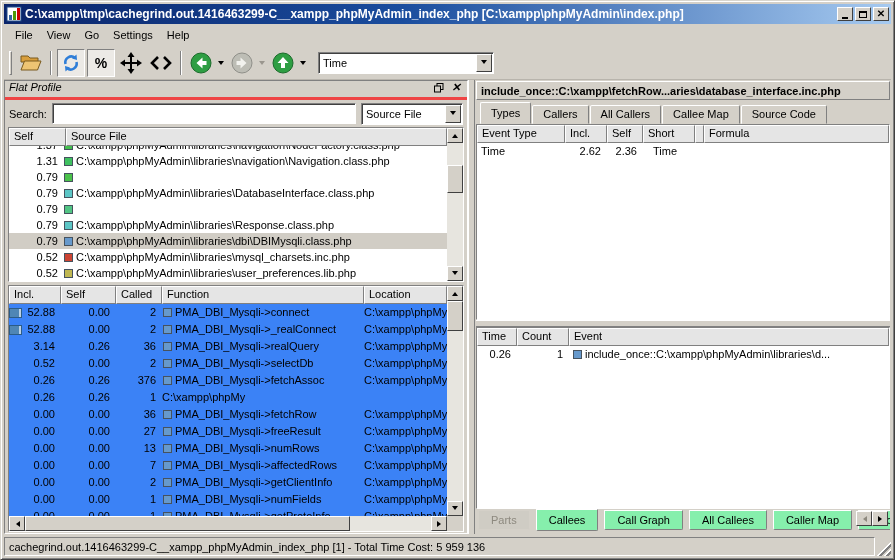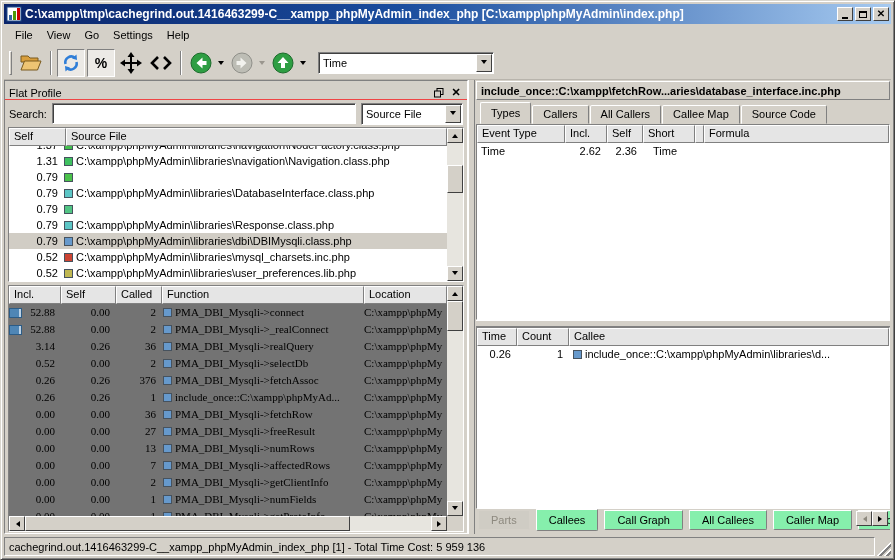--- a/index.html
+++ b/index.html
@@ -34,21 +34,21 @@
   .pct { font-size:14px; font-weight:bold; }
   .combo { height:22px; background:#fff; border:1px solid; border-color:#808080 #fff #fff #808080;
            box-shadow: inset 1px 1px 0 #404040; display:flex; align-items:center; }
   .combo .combo-text { flex:1; padding:0 4px; white-space:nowrap; overflow:hidden; }
   .combo .combo-btn { width:16px; height:18px; margin:1px; background:#d4d0c8; border:1px solid; border-color:#fff #404040 #404040 #fff;
                       display:flex; align-items:center; justify-content:center; }
   .combo-main { width:176px; margin-left:8px; }
   
   .main { flex:1; display:flex; min-height:0; }
   .left-panel { width:464px; flex:0 0 464px; display:flex; flex-direction:column; min-height:0; border:1px solid #808080; border-bottom-color:#fff; border-right-color:#fff; background:#d4d0c8;}
-  .dock-header { height:19px; flex:0 0 19px; display:flex; align-items:flex-end; padding:0 4px; border-bottom:1px solid #ef4444; }
+  .dock-header { height:19px; flex:0 0 19px; display:flex; align-items:flex-start; padding:0 4px; border-bottom:3px solid #ef4444;font-style:italic; }
   .dock-header .dock-title { flex:1; }
   .dock-btn { width:14px; height:13px; display:flex; align-items:center; justify-content:center; margin-left:3px; font-weight:bold; font-size:11px; line-height:1; }
   .search-row { height:27px; flex:0 0 27px; display:flex; align-items:center; padding:2px 4px; gap:5px; }
   .search-input { flex:1; height:21px; background:#fff; border:1px solid; border-color:#808080 #fff #fff #808080;
                   box-shadow: inset 1px 1px 0 #404040; font:11px "Liberation Sans",sans-serif; padding:0 3px; }
   .combo-group { width:102px; flex:0 0 102px; }
   
   .th { background:#e5e5e5; border:1px solid; border-color:#fff #808080 #808080 #fff; padding:1px 4px;
         white-space:nowrap; overflow:hidden; height:18px; }
   .thead { display:flex; flex:0 0 18px; }
@@ -70,21 +70,21 @@
   .fp-row { display:flex; height:16px; line-height:16px; align-items:center; white-space:nowrap; }
   .fp-row.selected { background:#d1cdc5; }
   .fp-row .c-self { width:55px; flex:0 0 55px; text-align:right; padding-right:6px; }
   .fp-row .c-file { flex:1; overflow:hidden; display:flex; align-items:center; }
   .fp-first { margin-top:-9px; }
   .fp-vscroll { position:absolute; right:0; top:0; bottom:0; width:16px; display:flex; flex-direction:column; }
   .fp-vscroll .track { flex:1; position:relative; }
   
   .fn-table { margin:3px 3px 1px 3px; flex:1; min-height:0; position:relative; padding-right:16px; padding-bottom:15px;
               border:1px solid #808080; border-bottom-color:#fff; border-right-color:#fff; background:#fff; display:flex; flex-direction:column; }
-  .fn-body { flex:1; background:#737373; overflow:hidden;font-family:Liberation Serif, serif; }
+  .fn-body { flex:1; background:#3b82f6; overflow:hidden; }
   .fn-row { display:flex; height:17px; line-height:17px; align-items:center; white-space:nowrap; }
   .num { text-align:right; padding-right:6px; }
   .w-incl { width:52px; flex:0 0 52px; } .w-self { width:55px; flex:0 0 55px; }
   .w-called { width:46px; flex:0 0 46px; } .w-func { width:202px; flex:0 0 202px; }
   .w-loc { flex:1; } 
   .cell { overflow:hidden; white-space:nowrap; }
   .cell-func { display:flex; align-items:center; overflow:hidden; padding-left:1px; }
   .cost-bar { display:inline-block; width:13px; height:10px; background:linear-gradient(to right,#4f86b5 78%,#bcd2e6 0); border:1px solid #2c5c86; margin-right:2px; }
   .cell-incl { display:flex; align-items:center; justify-content:flex-start; }
   .cell-incl .v { margin-left:auto; padding-right:6px; }
@@ -407,24 +407,20 @@
                 <span>PMA_DBI_Mysqli-&gt;fetchAssoc</span>
               </span>
               <span class="cell w-loc">C:\xampp\phpMy</span>
             </div>
             <div class="fn-row">
               <span class="cell w-incl cell-incl">
                 <span class="v">0.26</span>
               </span>
               <span class="cell w-self num">0.26</span>
               <span class="cell w-called num">1</span>
-              <span class="cell w-func cell-func">
-                <span class="sq" style="background: rgb(102, 153, 204);"></span>
-                <span>include_once::C:\xampp\phpMyAd...</span>
-              </span>
               <span class="cell w-loc">C:\xampp\phpMy</span>
             </div>
             <div class="fn-row">
               <span class="cell w-incl cell-incl">
                 <span class="v">0.00</span>
               </span>
               <span class="cell w-self num">0.00</span>
               <span class="cell w-called num">36</span>
               <span class="cell w-func cell-func">
                 <span class="sq" style="background: rgb(102, 153, 204);"></span>
@@ -560,21 +556,21 @@
               <span class="cell tw-gap"></span>
               <span class="cell tw-formula"></span>
             </div>
           </div>
       </div>
       <div class="hsplitter"></div>
       <div class="detail-table callees-table">
         <div class="thead">
           <span class="th cw-time">Time</span>
           <span class="th cw-count">Count</span>
-          <span class="th cw-callee">Callee</span>
+          <span class="th cw-callee">Event</span>
         </div>
         <div id="callees-rows" style="flex:1;background:#fff;overflow:hidden;">
             <div class="dt-row">
               <span class="cell cw-time num">0.26</span>
               <span class="cell cw-count num">1</span>
               <span class="cell cw-callee cell-callee">
                 <span class="sq" style="background: rgb(102, 153, 204);"></span>
                 <span>include_once::C:\xampp\phpMyAdmin\libraries\d...</span>
               </span>
             </div>

